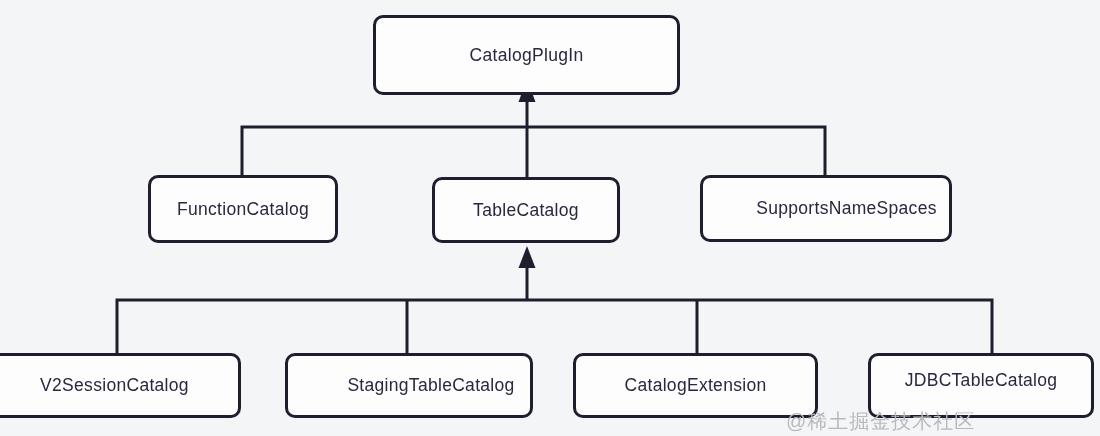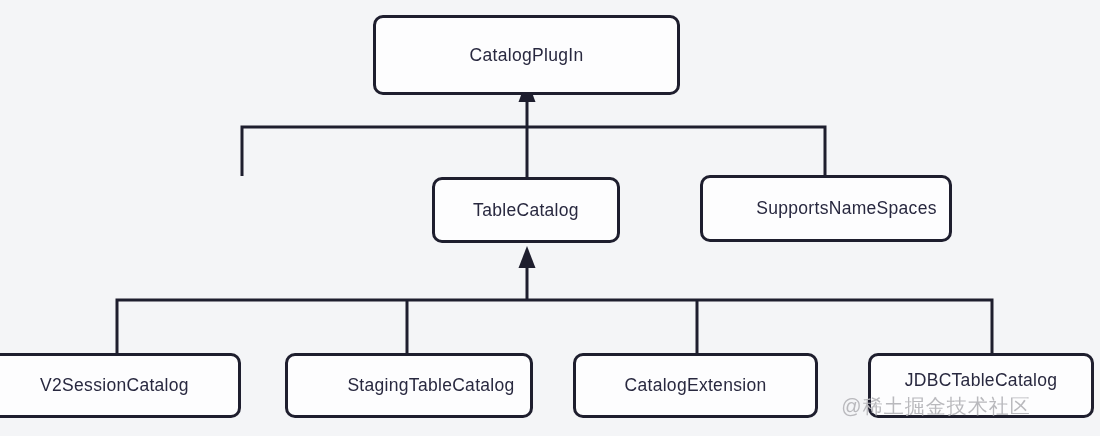--- a/index.html
+++ b/index.html
@@ -52,23 +52,23 @@
   .node-function-catalog     { left: 148px; top: 175px; width: 190px; height: 68px; }
   .node-table-catalog        { left: 432px; top: 177px; width: 188px; height: 66px; }
   .node-supports-namespaces  { left: 700px; top: 175px; width: 252px; height: 67px; padding-left: 41px; }
   .node-v2-session-catalog   { left: -12px; top: 353px; width: 253px; height: 65px; }
   .node-staging-table-catalog{ left: 285px; top: 353px; width: 248px; height: 65px; padding-left: 44px; }
   .node-catalog-extension    { left: 573px; top: 353px; width: 245px; height: 65px; text-align: center; }
   .node-jdbc-table-catalog   { left: 868px; top: 353px; width: 226px; height: 65px; align-items: flex-start; padding-top: 14px; }
   .watermark {
     position: absolute;
     z-index: 3;
-    right: 14px; top: 393px;
+    right: 14px; top: 408px;
     width: 300px;
-    text-align: center;
+    text-align: left;
     font-size: 20px;
     color: var(--watermark);
     letter-spacing: 1px;
   }
 </style>
 </head>
 <body>
 
 <div class="canvas">
 
@@ -82,20 +82,23 @@
     <line class="stroke" x1="407" y1="300" x2="407" y2="353"></line>
     <line class="stroke" x1="697" y1="300" x2="697" y2="353"></line>
     <line class="stroke" x1="527" y1="300" x2="527" y2="264"></line>
     <polygon class="arrowhead" points="527,246 518.5,268 535.5,268"></polygon>
   </svg>
 
   <div class="node node-catalog-plugin">
     <span>CatalogPlugIn</span>
   </div>
 
+  <div class="node node-function-catalog">
+    <span>FunctionCatalog</span>
+  </div>
 
   <div class="node node-table-catalog">
     <span>TableCatalog</span>
   </div>
 
   <div class="node node-supports-namespaces">
     <span>SupportsNameSpaces</span>
   </div>
 
   <div class="node node-v2-session-catalog">

